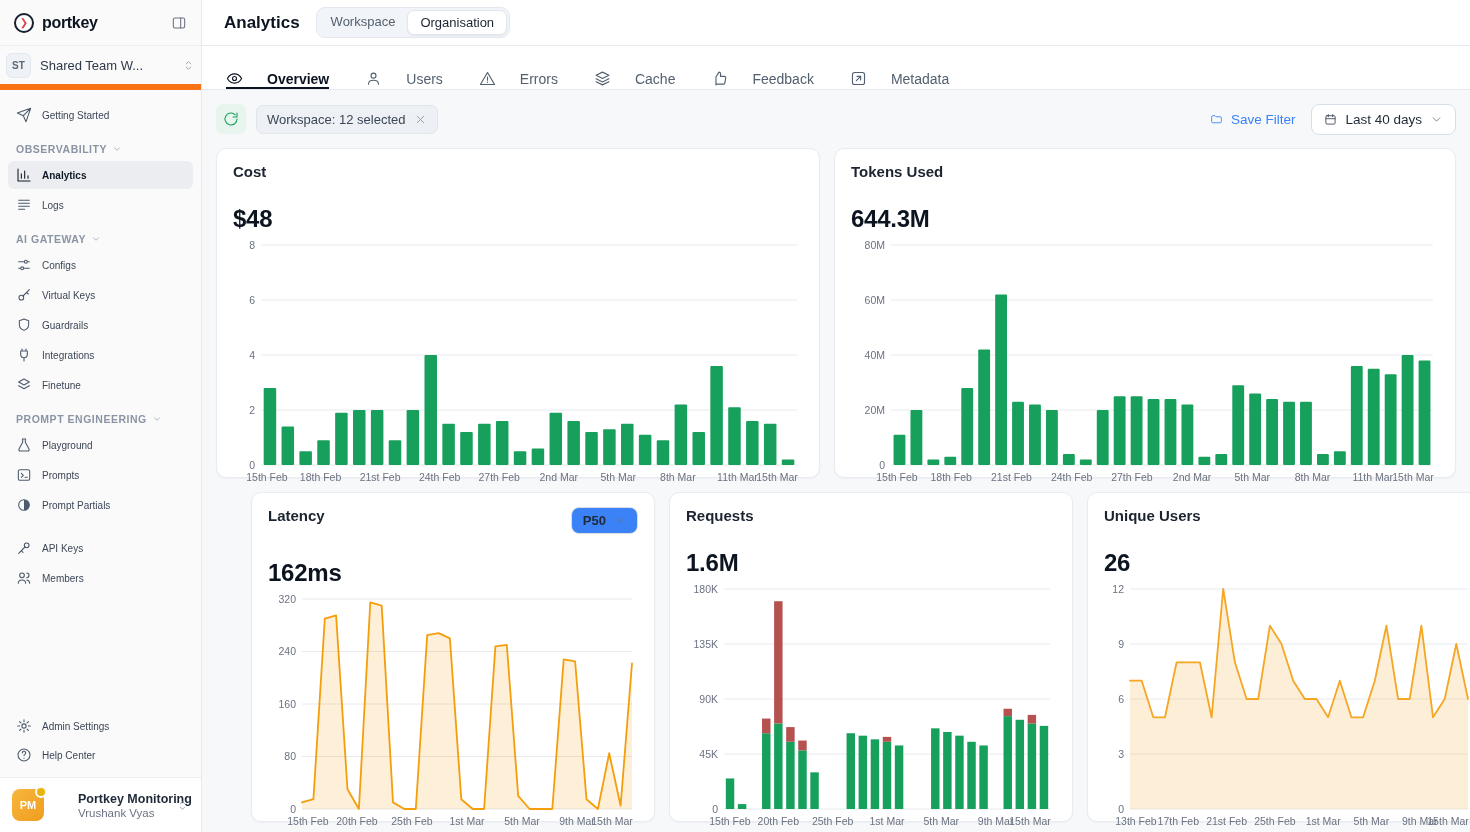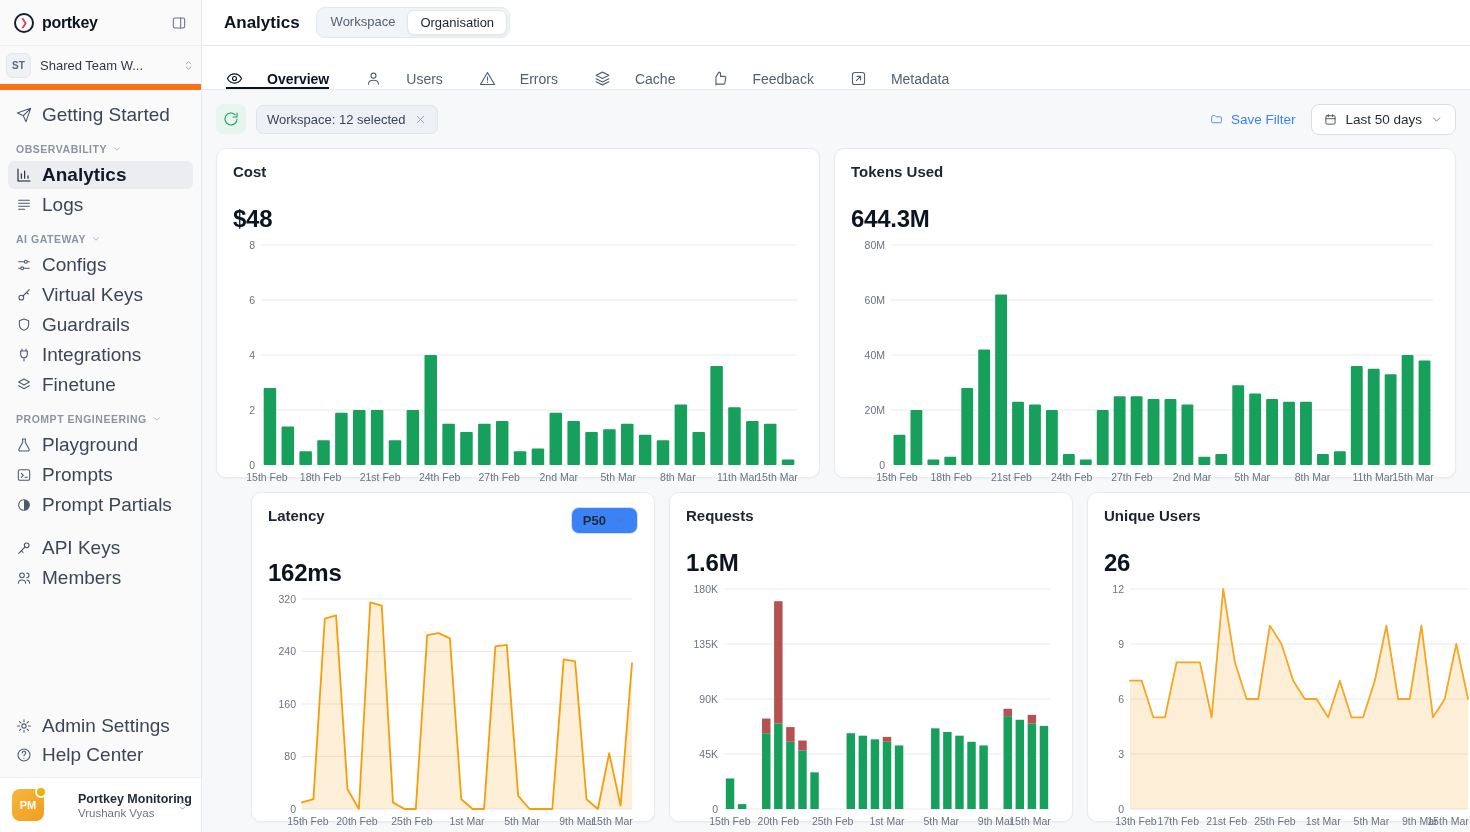--- a/index.html
+++ b/index.html
@@ -17,21 +17,21 @@
   .brand-row { height:46px; display:flex; align-items:center; padding:0 14px; border-bottom:1px solid #eceef2; gap:8px; }
   .logo-ring { width:20px; height:20px; border:2.5px solid #16202e; border-radius:50%; display:flex; align-items:center; justify-content:center; background:#fff; }
   .logo-ring span { color:#e0434d; font-size:10px; font-weight:bold; line-height:1; }
   .brand-name { font-size:16px; font-weight:bold; color:#0c1420; letter-spacing:-0.02em; flex:1; }
   .panel-btn { color:#6b7280; display:flex; }
   .ws-row { height:44px; display:flex; align-items:center; gap:9px; padding:0 6px; border-bottom:6px solid #f97316; cursor:pointer; }
   .ws-badge { width:25px; height:25px; border-radius:6px; background:#eef1f6; border:1px solid #e3e7ee; color:#5b6878; font-size:10px; font-weight:bold; display:flex; align-items:center; justify-content:center; }
   .ws-name { flex:1; font-size:13px; color:#30394a; white-space:nowrap; overflow:hidden; }
   .ws-chev { color:#8a94a3; display:flex; }
   .nav { flex:1; padding-top:10px; overflow:hidden; display:flex; flex-direction:column; }
-  .nav-item { height:28px; margin:1px 8px; padding:0 8px; border-radius:6px; display:flex; align-items:center; gap:10px; font-size:19px; color:#3c4656; cursor:pointer; }
+  .nav-item { height:28px; margin:1px 8px; padding:0 8px; border-radius:6px; display:flex; align-items:center; gap:10px; font-size:10px; color:#3c4656; cursor:pointer; }
   .nav-item .icn { color:#4d5a6c; }
   .nav-item.active { background:#ebedf1; color:#111827; font-weight:600; }
   .nav-item.active .icn { color:#111827; }
   .sec-label { margin:13px 16px 5px; font-size:10.5px; font-weight:bold; letter-spacing:0.05em; color:#8a94a3; display:flex; align-items:center; gap:5px; }
   .gap-top { margin-top:14px; }
   .side-bottom { margin-top:auto; padding-bottom:0; }
   .user-row { border-top:1px solid #eceef2; display:flex; align-items:center; gap:10px; padding:11px 12px; background:#fff; cursor:pointer; }
   .avatar { position:relative; width:32px; height:32px; border-radius:8px; background:linear-gradient(135deg,#f6b73c,#f09d1f); color:#fff; font-size:11px; font-weight:bold; display:flex; align-items:center; justify-content:center; flex:none; }
   .avatar::after { content:''; position:absolute; top:-3px; right:-3px; width:8px; height:8px; background:#eab308; border-radius:50%; border:2px solid #fafafa; }
   .user-meta { flex:1; min-width:0;margin-left:24px; }
@@ -318,21 +318,21 @@
             <svg class="icn icn-sm" viewBox="0 0 24 24">
                 <path d="M3 7a2 2 0 0 1 2-2h4.5l2 2H19a2 2 0 0 1 2 2v7a2 2 0 0 1-2 2H5a2 2 0 0 1-2-2z"></path>
               </svg>
             <span>Save Filter</span>
           </div>
           <div class="range-btn">
             <svg class="icn icn-sm cal" viewBox="0 0 24 24">
                 <rect x="3.5" y="5" width="17" height="15.5" rx="2"></rect>
                 <path d="M8 3v4M16 3v4M3.5 10.5h17"></path>
               </svg>
-            <span>Last 50 days</span>
+            <span>Last 40 days</span>
             <svg class="icn icn-sm chev" viewBox="0 0 24 24">
                 <path d="M6 9l6 6 6-6"></path>
               </svg>
           </div>
         </div>
       </div>
 
       <div class="row row-1">
         <div class="card">
           <div class="card-head">

